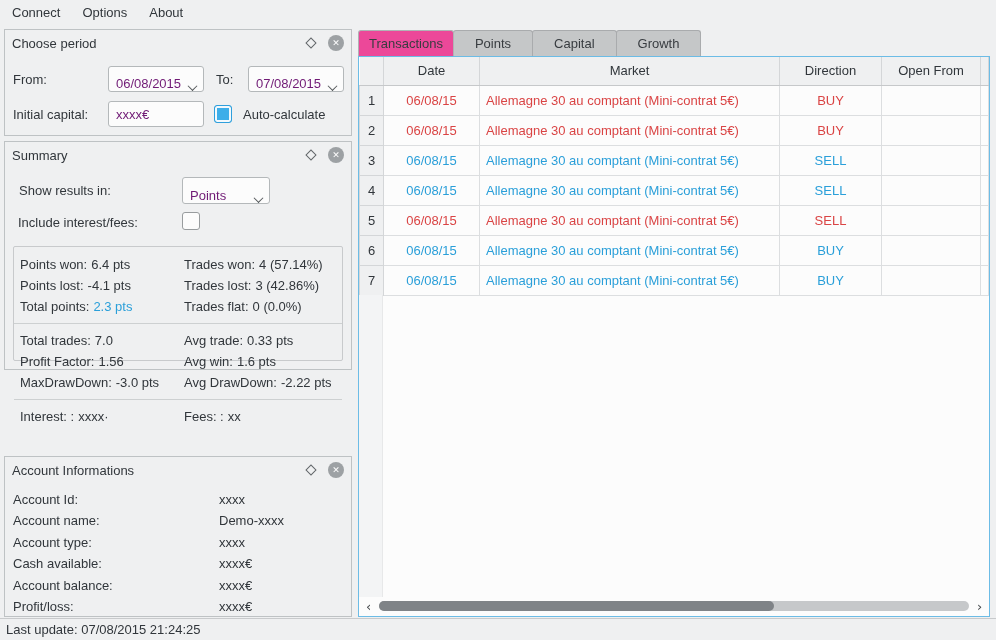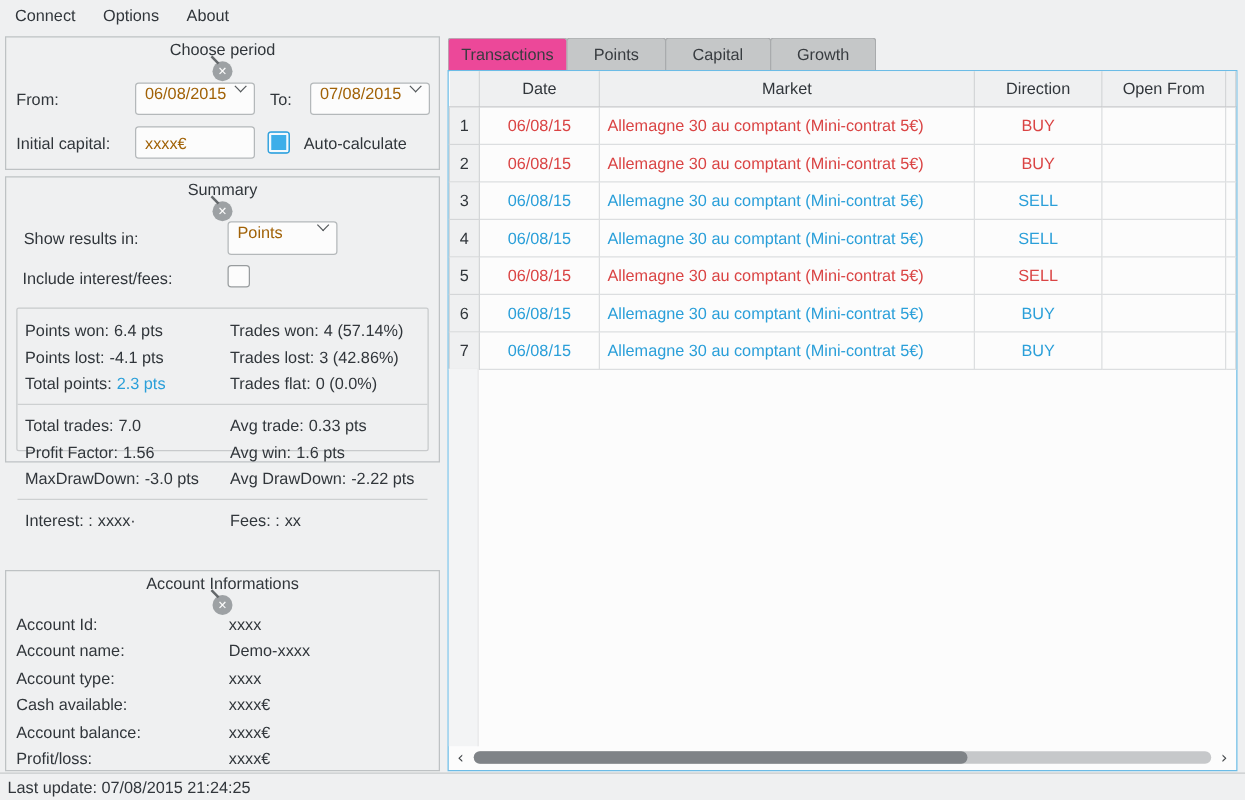--- a/index.html
+++ b/index.html
@@ -15,32 +15,32 @@
   .menu-item { padding:5px 11px; cursor:default; }
 
   
   .dock { position:absolute; left:4px; width:348px; background:#eff0f1;
           border:1px solid #bec2c4; }
   #panel-period  { top:29px;  height:107px; }
   #panel-summary { top:141px; height:229px; }
   #panel-account { top:456px; height:161px; }
 
   .dock-title { position:absolute; top:0; left:0; right:0; height:24px;
-                display:flex; align-items:center; padding:2px 7px 0 7px;flex-direction:column; }
+                display:flex; align-items:center; padding:2px 7px 0 7px; }
   .dock-title .ttl { flex:1; }
   .float-icon { width:8px; height:8px; border:1px solid #63676a;
                 transform:rotate(45deg); margin-right:13px; }
   .close-icon { width:16px; height:16px; border-radius:50%; background:#9da1a4;
                 color:#fdfdfd; font-size:9px; font-weight:bold; line-height:16px;
                 text-align:center; }
 
   
   .combo, .textbox {
     height:26px; background:#fcfcfc; border:1px solid #b4b8ba; border-radius:3px;
-    display:flex; align-items:flex-start; padding:0 7px; font-size:13px; color:#a16207;
+    display:flex; align-items:flex-end; padding:0 7px; font-size:13px; color:#701a75;
     font-family:"Liberation Sans","DejaVu Sans",sans-serif;
   }
   .combo { justify-content:space-between; }
   .chev { width:7px; height:7px; border-right:1.5px solid #54585b;
           border-bottom:1.5px solid #54585b; transform:rotate(45deg) translate(-1px,-1px); }
   .checkbox { width:18px; height:18px; border-radius:3px; background:#fcfcfc;
               border:1px solid #989c9e; }
   .checkbox.checked { background:#3daee9; border-color:#2f9fdc;
                       box-shadow:inset 0 0 0 2px #f3f9fd; }
 
@@ -64,21 +64,21 @@
                 border:1px solid #c8cacc; border-radius:2px; padding:7px 0; }
   .stat-row { display:flex; line-height:21px; padding:0 6px; }
   .stat-row.sep { border-top:1px solid #cdd0d1; margin-top:6px; padding-top:6px; }
   .stat-cell-l { width:164px; white-space:nowrap; }
   .stat-cell-r { flex:1; white-space:nowrap; }
   .stat-val { margin-left:4px; }
   .stat-val.hl { color:#2a9fd9; }
 
   
   .acct-rows { position:absolute; left:8px; right:8px; top:32px; }
-  .acct-row { display:flex; line-height:21.4px; }
+  .acct-row { display:flex; line-height:21.4px;gap:36px; }
   .acct-label { width:170px; }
 
   
   .statusbar { position:absolute; left:0; right:0; bottom:0; height:22px;
                border-top:1px solid #c8cacc; display:flex; align-items:center;
                padding-left:6px; background:#eff0f1; }
 
   
   .tabbar { position:absolute; left:358px; top:30px; height:26px; display:flex;
             align-items:flex-end; z-index:2; }

